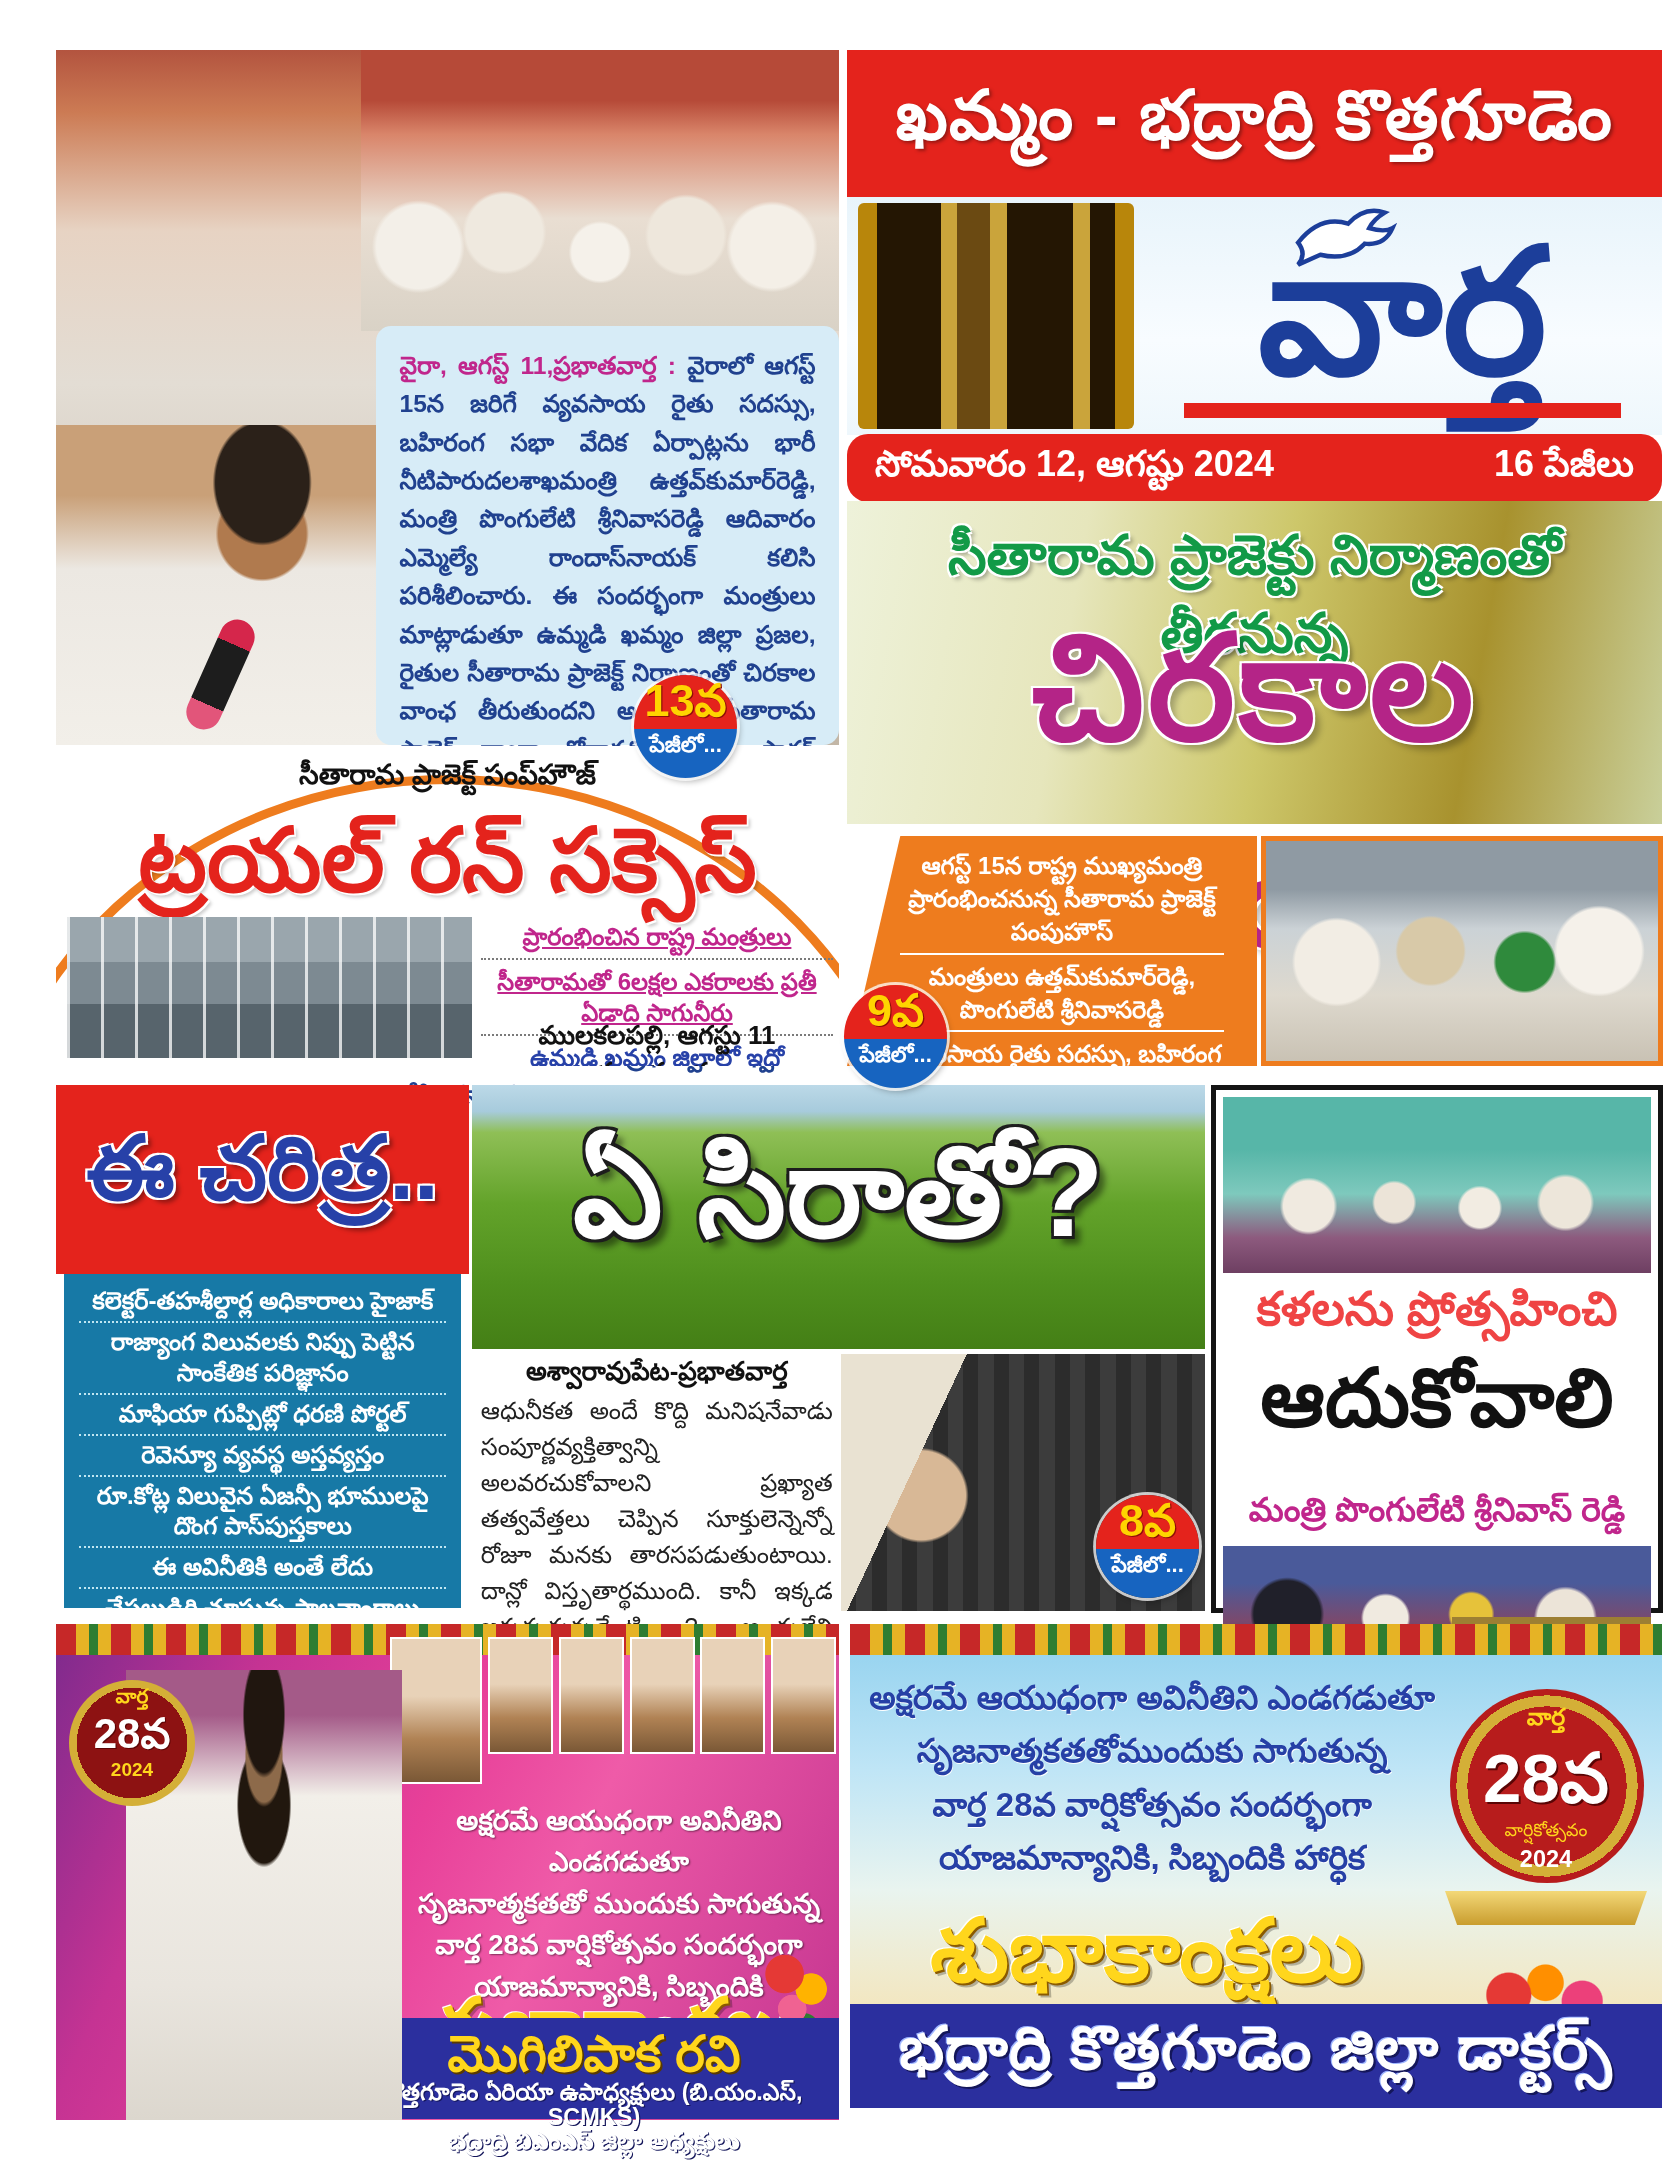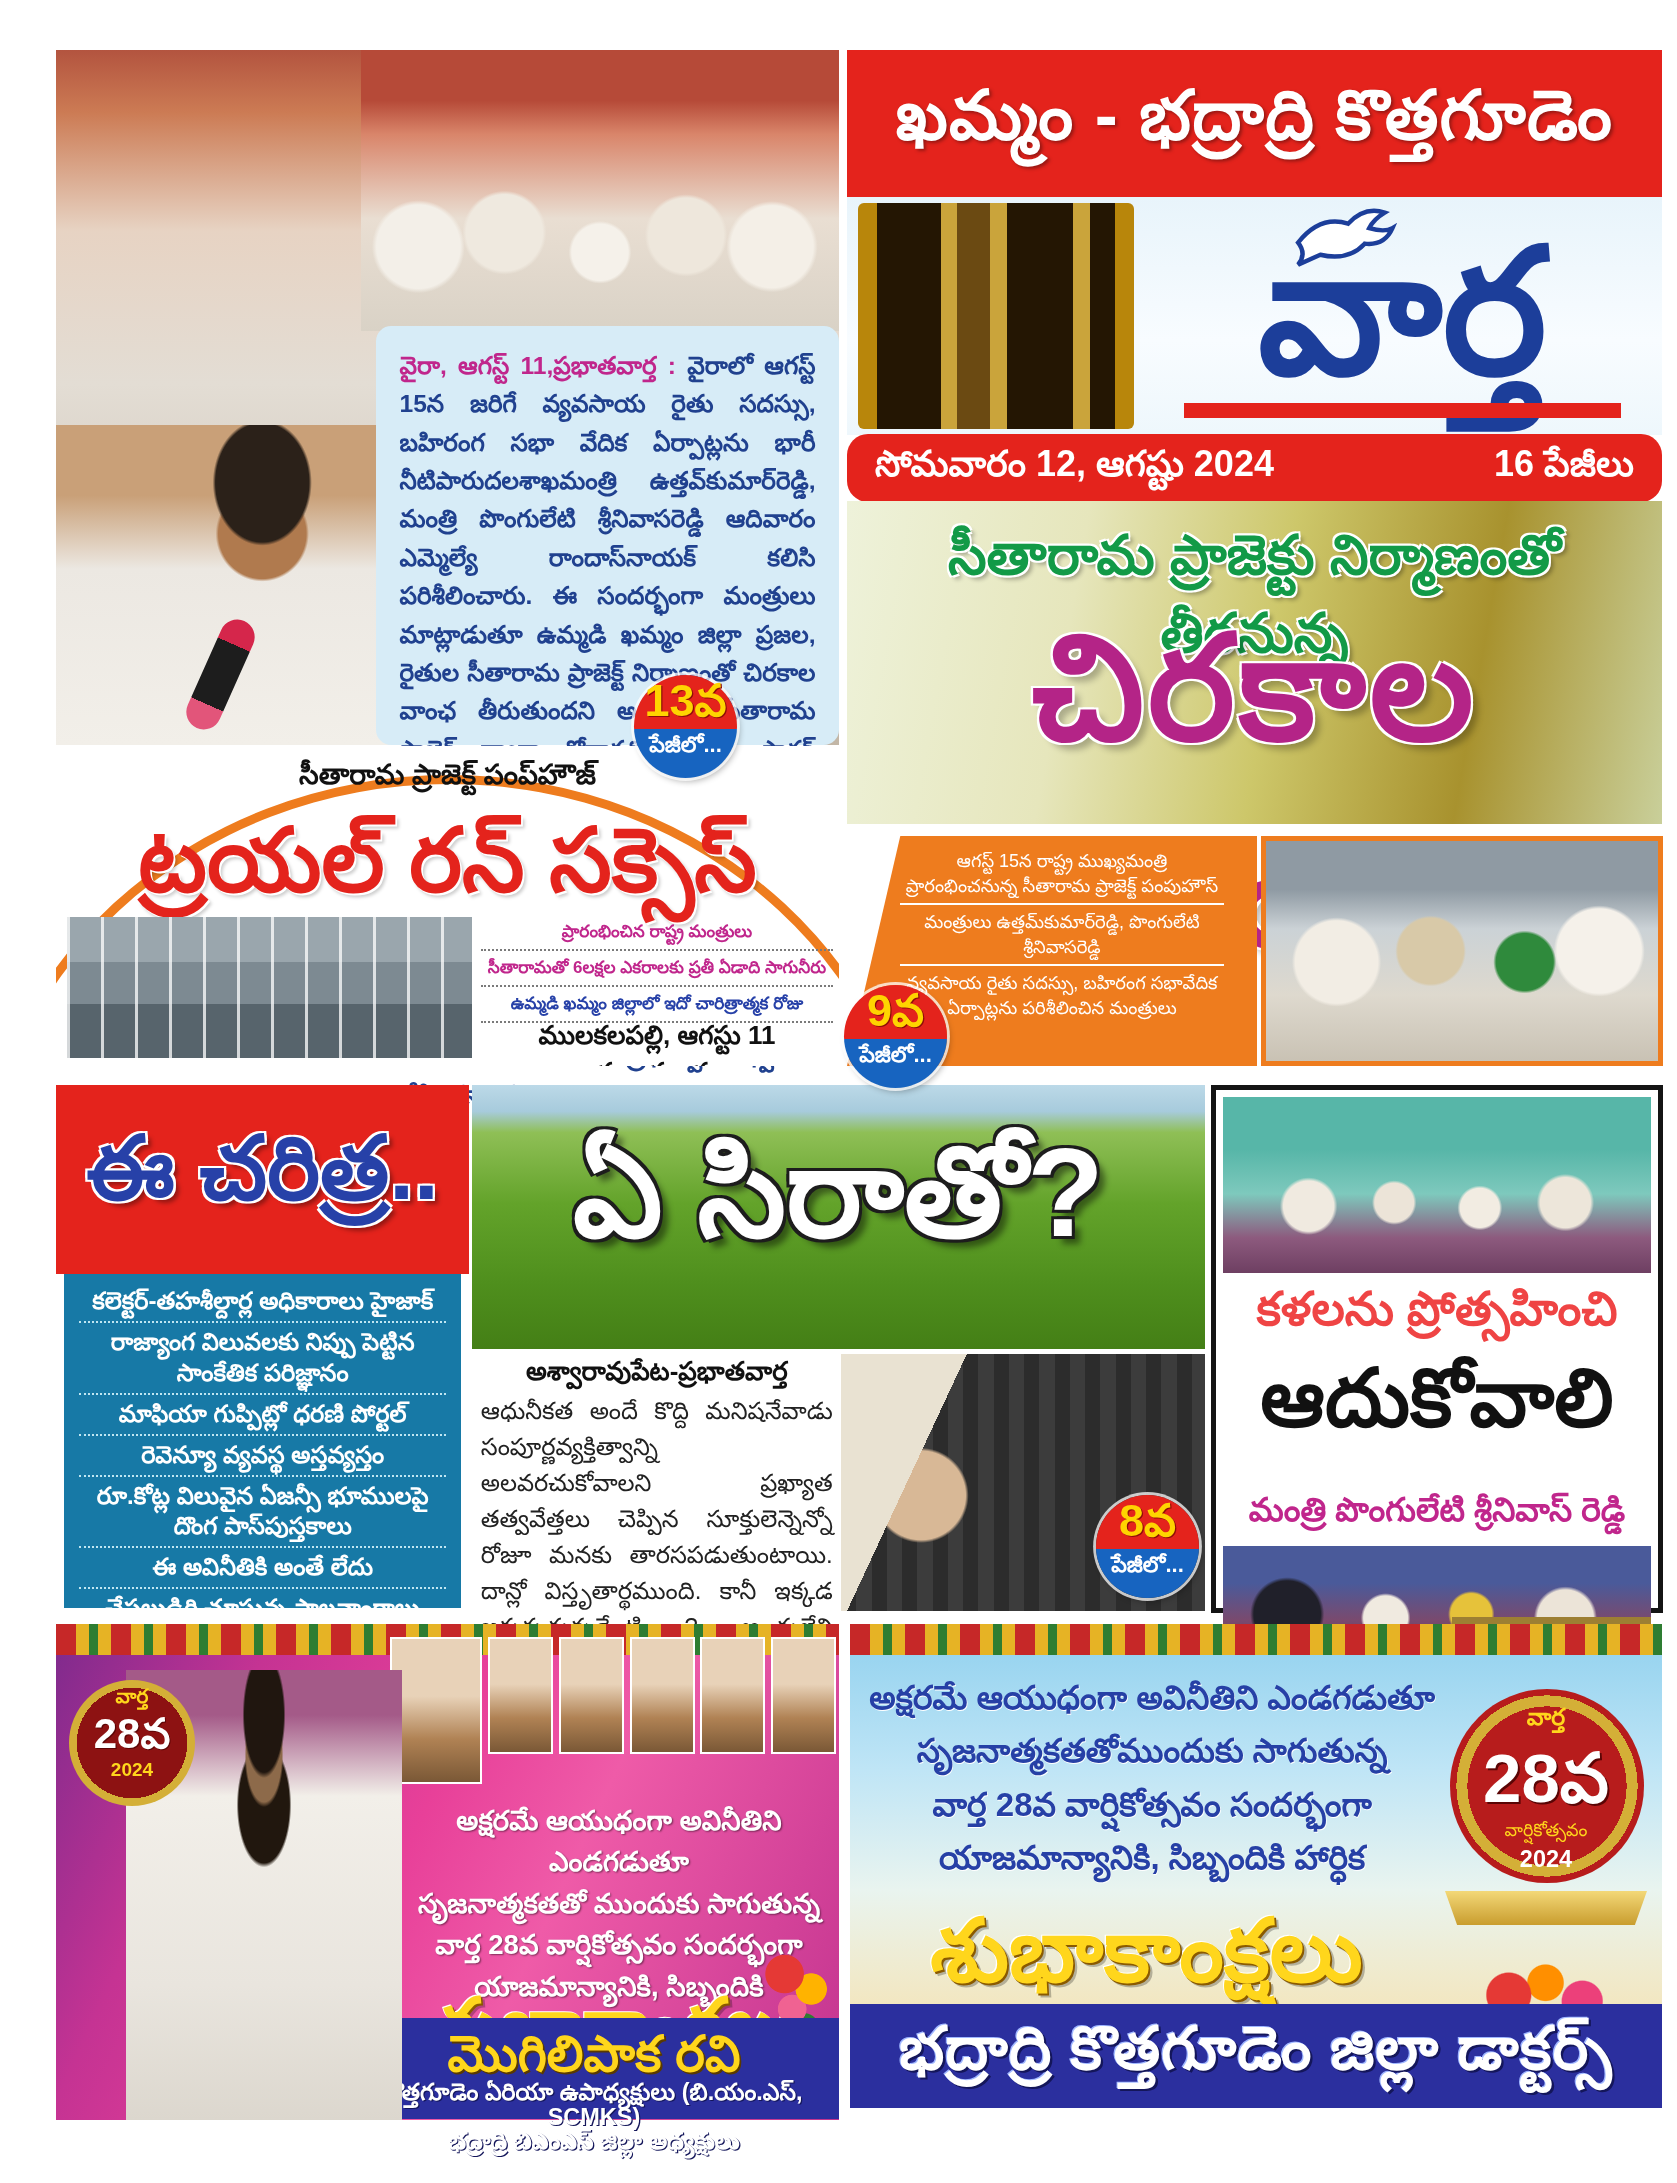--- a/index.html
+++ b/index.html
@@ -83,30 +83,30 @@
     border-radius:50%;}
   .pump-kicker{position:absolute;left:0;top:13px;width:100%;text-align:center;
     font-size:28px;font-weight:bold;color:#111111;}
   .pump-title{position:absolute;left:0;top:63px;width:100%;text-align:center;
     font-size:89px;font-weight:bold;color:#e4231c;text-shadow:1.8px 1.8px 0 #fff,3.5px 3.5px 3.5px rgba(0,0,0,.2);}
   .pump-photo{position:absolute;left:10.6px;top:171px;width:405px;height:141px;
     background:
       repeating-linear-gradient(90deg,rgba(255,255,255,.75) 0 2.9px,transparent 2.9px 34px),
       linear-gradient(180deg,#9aa6ad 0 32%,#7d8a92 32% 62%,#57646c 62% 100%);}
   .pump-bullets{position:absolute;left:425px;top:169px;width:352px;}
-  .pump-bullets div{font-size:17px;font-weight:bold;text-align:center;padding:5.9px 0;
-    border-bottom:2.9px dotted #7a7a7a;line-height:1.3;}
+  .pump-bullets div{font-size:24px;font-weight:bold;text-align:center;padding:5.9px 0;
+    border-bottom:2.9px dotted #7a7a7a;line-height:1.3;text-decoration:underline;}
   .pb0{color:#c0268c;}.pb1{color:#c0268c;}.pb2{color:#2741a8;}
   .pump-dateline{position:absolute;left:425px;top:274px;width:352px;text-align:center;
     font-size:26px;font-weight:bold;color:#111;}
 
   
   .orange-box{left:847px;top:836px;width:410px;height:230px;background:#ee7c1e;
     clip-path:polygon(13% 0,100% 0,100% 100%,0 100%);padding:8.2px 15.2px 5.9px 35px;}
-  .obx-line{color:#ffffff;font-size:18px;font-weight:normal;text-align:center;line-height:1.38;
+  .obx-line{color:#ffffff;font-size:24px;font-weight:bold;text-align:center;line-height:1.38;
     padding:4.7px 0;}
   .obx-rule{border-bottom:2.3px solid #ffffff;margin:0 17.6px;}
   .ministers-photo{left:1261px;top:836px;width:402px;height:230px;border:5.9px solid #ee7c1e;
     background:
       radial-gradient(circle at 18% 55%, #f2ede4 0 12%, transparent 13%),
       radial-gradient(circle at 42% 50%, #d8c9a8 0 13%, transparent 14%),
       radial-gradient(circle at 66% 55%, #2f8a3c 0 10%, transparent 11%),
       radial-gradient(circle at 85% 50%, #f5f1ea 0 12%, transparent 13%),
       linear-gradient(180deg,#8f9aa3 0 22%,#cbd2d6 40%,#ded9ce 70%,#c9c2b4 100%);}
 

